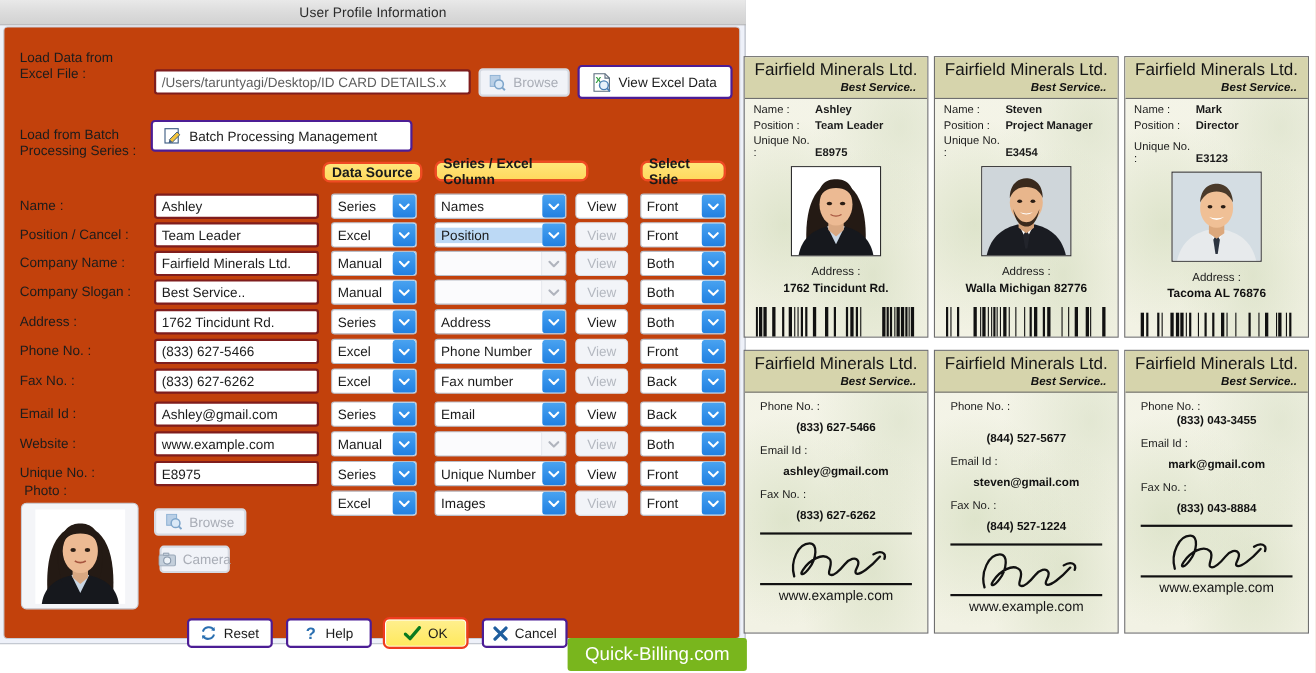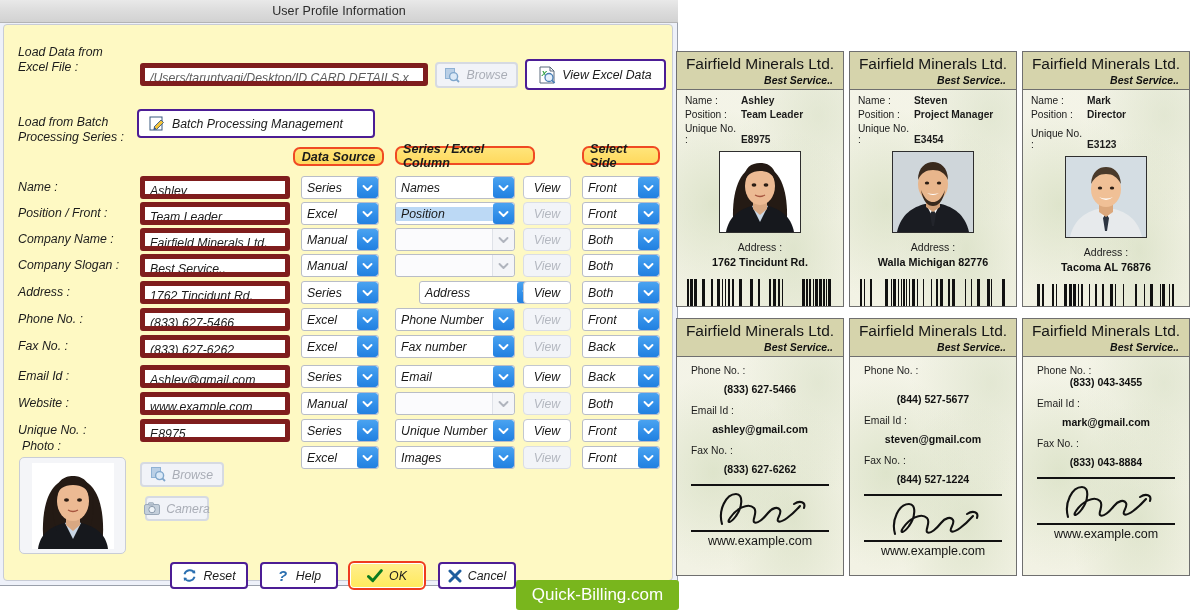--- a/index.html
+++ b/index.html
@@ -26,33 +26,32 @@
     background: linear-gradient(to bottom, #e9e9e9 0%, #dcdcdc 50%, #d2d2d2 100%);
     border-bottom: 1px solid #b4b4b4;
     box-sizing: border-box;
     display: flex; align-items: center; justify-content: center;
   }
   .titlebar .ttl {
     font-size: 12.5px; color: #2b2b2b; letter-spacing: .1px;
   }
   .dlg-body {
     position: absolute; left: 3px; top: 24px; right: 4px; bottom: 4px;
-    background: #fef9c3;
+    background: #c2410c;
     border: 1px solid #c8ccd6;
     border-radius: 4px;
     box-sizing: border-box;
-    font-style: italic;
   }
 
   .lbl { position: absolute; font-size: 12.3px; color: #1c1c1c; white-space: pre-line; line-height: 15px;}
 
   
   .tin {
     position: absolute; box-sizing: border-box;
-    background: #fff; border: 5px solid #7f1d1d; border-radius: 3px;
+    background: #fff; border: 2px solid #7f1d1d; border-radius: 3px;
     font-size: 12.3px; color: #1b1b1b;
     padding: 0 5px; height: 23px; line-height: 21px;
     font-family: "Liberation Sans", sans-serif;
     overflow: hidden; white-space: nowrap;
   }
   .tin.readonly { color: #5e5e5e; }
 
   
   .btn {
     position: absolute; box-sizing: border-box;
@@ -250,21 +249,21 @@
           </div>
           <div class="viewbtn" style="left: 519px; top: 151px;">View</div>
           <div class="combo" style="left: 578px; top: 151px; width: 78px;">
             <div class="ctext">Front</div>
             <div class="carr">
               <svg width="11" height="8" viewBox="0 0 11 8">
                 <path d="M1.5 2 L5.5 6 L9.5 2" fill="none" stroke="currentColor" stroke-width="1.9" stroke-linecap="round" stroke-linejoin="round"></path>
               </svg>
             </div>
           </div>
-          <div class="lbl" style="left: 14px; top: 181px;">Position / Front :</div>
+          <div class="lbl" style="left: 14px; top: 181px;">Position / Cancel :</div>
           <div class="tin" style="left: 136px; top: 177px; width: 150px;">Team Leader</div>
           <div class="combo" style="left: 297px; top: 177px; width: 78px;">
             <div class="ctext">Excel</div>
             <div class="carr">
               <svg width="11" height="8" viewBox="0 0 11 8">
                 <path d="M1.5 2 L5.5 6 L9.5 2" fill="none" stroke="currentColor" stroke-width="1.9" stroke-linecap="round" stroke-linejoin="round"></path>
               </svg>
             </div>
           </div>
           <div class="combo" style="left: 391px; top: 177px; width: 120px;">
@@ -341,21 +340,21 @@
           <div class="lbl" style="left: 14px; top: 260px;">Address :</div>
           <div class="tin" style="left: 136px; top: 256px; width: 150px;">1762 Tincidunt Rd.</div>
           <div class="combo" style="left: 297px; top: 256px; width: 78px;">
             <div class="ctext">Series</div>
             <div class="carr">
               <svg width="11" height="8" viewBox="0 0 11 8">
                 <path d="M1.5 2 L5.5 6 L9.5 2" fill="none" stroke="currentColor" stroke-width="1.9" stroke-linecap="round" stroke-linejoin="round"></path>
               </svg>
             </div>
           </div>
-          <div class="combo" style="left: 391px; top: 256px; width: 120px; margin-left: 24px;">
+          <div class="combo" style="left: 391px; top: 256px; width: 120px;">
             <div class="ctext">Address</div>
             <div class="carr">
               <svg width="11" height="8" viewBox="0 0 11 8">
                 <path d="M1.5 2 L5.5 6 L9.5 2" fill="none" stroke="currentColor" stroke-width="1.9" stroke-linecap="round" stroke-linejoin="round"></path>
               </svg>
             </div>
           </div>
           <div class="viewbtn" style="left: 519px; top: 256px;">View</div>
           <div class="combo" style="left: 578px; top: 256px; width: 78px;">
             <div class="ctext">Both</div>

